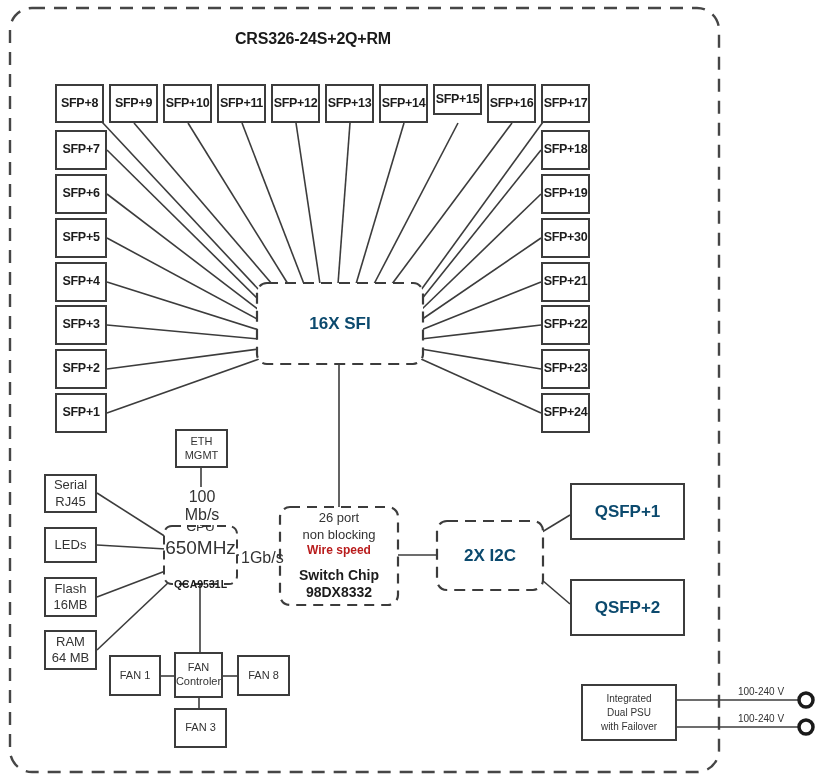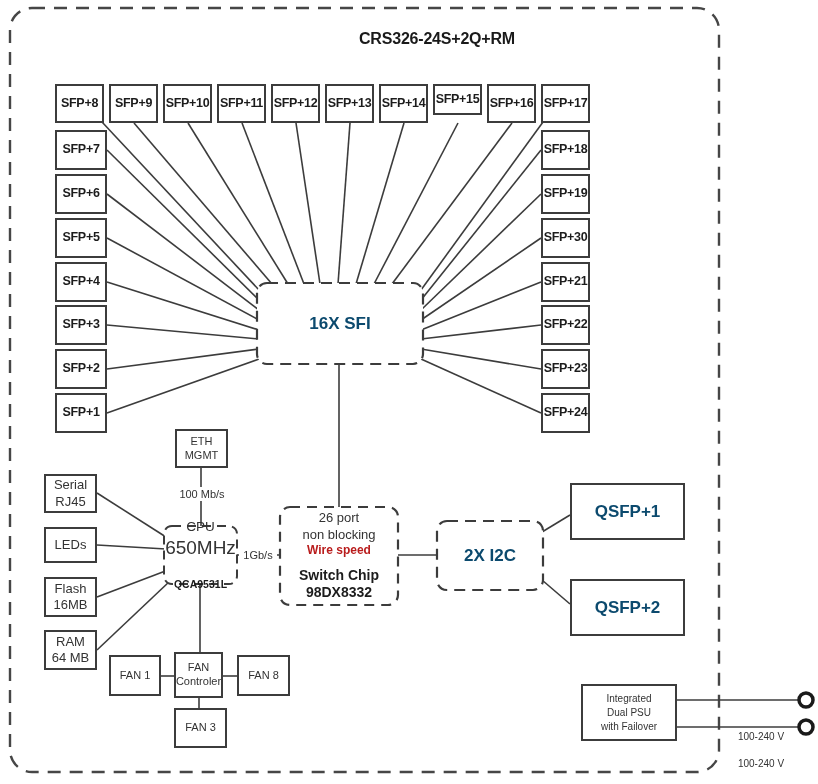--- a/index.html
+++ b/index.html
@@ -14,26 +14,26 @@
     text-align:center;box-sizing:border-box;line-height:1.25;
   }
   .ghost{position:absolute;z-index:2;background:transparent;border:none;
     display:flex;flex-direction:column;align-items:center;justify-content:center;
     text-align:center;box-sizing:border-box;line-height:1.25;}
   .sfp{font-weight:bold;font-size:12.5px;letter-spacing:-0.3px;color:#1c1c1c;}
   .bold14{font-weight:bold;font-size:17px;color:#0c4a6e;}
   .reg13{font-size:13px;color:#333;}
   .reg11{font-size:11px;color:#333;}
   .title{
-    position:absolute;left:235px;top:30px;width:280px;text-align:right;
+    position:absolute;left:235px;top:30px;width:280px;text-align:left;
     font-weight:bold;font-size:16px;color:#1a1a1a;z-index:2;letter-spacing:-0.2px;
   }
-  .wlabel{position:absolute;z-index:3;background:#fff;font-size:11px;color:#333;
+  .wlabel{position:absolute;z-index:3;background:#fff;font-size:16px;color:#333;
     text-align:center;padding:1px 2px;box-sizing:border-box;}
-  .vlabel{position:absolute;z-index:3;font-size:10px;color:#333;text-align:center;margin-top:45px;}
+  .vlabel{position:absolute;z-index:3;font-size:10px;color:#333;text-align:center;}
   .chipname{font-weight:bold;font-size:10.5px;margin-top:18px;color:#1c1c1c;}
   .swsmall{font-size:13px;color:#333;}
   .swbold{font-weight:bold;font-size:12px;color:#b91c1c;}
   .swchip{font-weight:bold;font-size:14px;color:#1c1c1c;}
   .spacer8{height:9px;}
   .psutxt{font-size:10px;color:#333;line-height:1.4;}
 </style>
 </head>
 <body>
 

